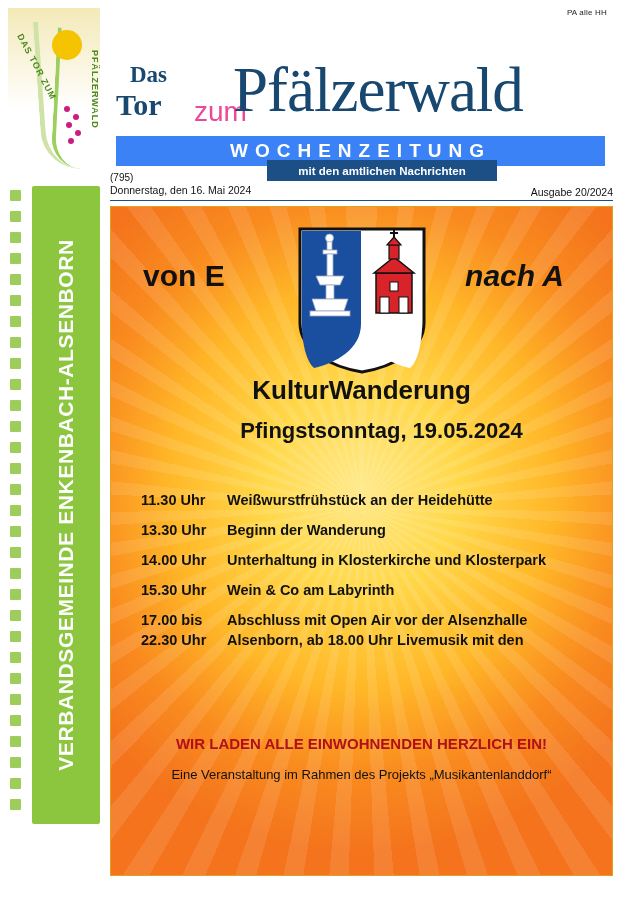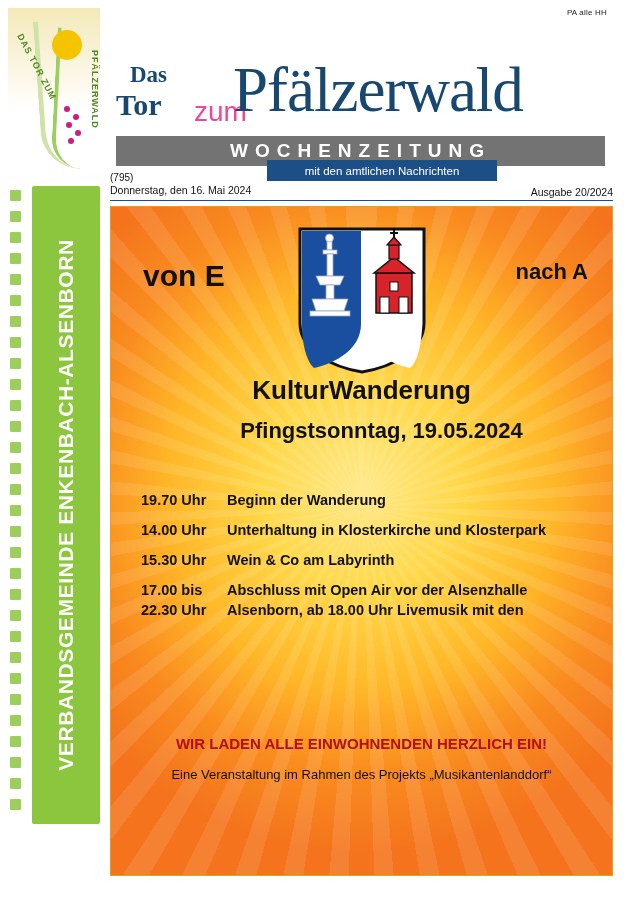--- a/index.html
+++ b/index.html
@@ -108,31 +108,31 @@
     font-family:Liberation Sans, sans-serif;
   }
   .mh-pw {
     position:absolute; left:125px; top:40px;
     font-size:63px; color:#18486f;
     font-family:"Liberation Serif", serif;
     letter-spacing:-1px;
   }
   .mh-bar {
     position:absolute; left:8px; top:122px; width:489px; height:30px;
-    background:#737373;
+    background:#3b82f6;
     display:flex; align-items:center; justify-content:center;
   }
   .mh-bar span {
     color:#fff; font-weight:bold; font-size:19px; letter-spacing:7px;
   }
   .mh-amtlich {
     position:absolute; left:267px; top:160px; width:230px; height:21px;
     background:#1c4f86; color:#fff;
     display:flex; align-items:center; justify-content:center;
-    font-size:11.5px; font-weight:normal;
+    font-size:11.5px; font-weight:bold;
   }
 
   
   .issue { position:absolute; left:110px; top:172px; width:503px; }
   .issue .num { font-size:10px; color:#111; }
   .issue .date { font-size:10.5px; color:#111; margin-top:1px; }
   .issue .ausgabe {
     position:absolute; right:0; top:14px; font-size:10.5px; color:#111;
   }
   .rule {
@@ -153,21 +153,21 @@
     position:absolute; inset:0;
     background:
       repeating-conic-gradient(from 0deg at 50% 45%,
         rgba(255,255,255,0.10) 0deg 3deg,
         rgba(255,255,255,0) 3deg 7deg);
     pointer-events:none;
   }
   .poster-inner { position:relative; z-index:2; }
 
   .von-e { position:absolute; left:32px; top:52px; font-size:30px; font-weight:bold; color:#111; }
-  .nach-a { position:absolute; right:24px; top:52px; font-size:22px; font-weight:bold; color:#111; }
+  .nach-a { position:absolute; right:48px; top:52px; font-size:30px; font-weight:bold; color:#111;font-style:italic; }
 
   
   .wappen {
     position:absolute; left:50%; top:18px; transform:translateX(-50%);
     width:132px; height:150px;
   }
 
   .title-block { position:absolute; left:0; right:0; top:168px; text-align:center; }
   .t-line1 { font-size:26px; font-weight:bold; color:#111; }
   .t-line2 { font-size:26px; font-weight:bold; color:#111; margin-top:1px; }
@@ -305,21 +305,25 @@
       </svg>
     </div>
 
     <div class="title-block">
       <div class="t-line1">KulturWanderung</div>
       <div class="t-line3">Pfingstsonntag, 19.05.2024</div>
     </div>
 
     <div class="schedule">
       <div class="srow">
-        <div class="time">19.70 Uhr</div>
+        <div class="time">11.30 Uhr</div>
+        <div class="what">Weißwurstfrühstück an der Heidehütte</div>
+      </div>
+      <div class="srow">
+        <div class="time">13.30 Uhr</div>
         <div class="what">Beginn der Wanderung</div>
       </div>
       <div class="srow">
         <div class="time">14.00 Uhr</div>
         <div class="what">Unterhaltung in Klosterkirche und Klosterpark</div>
       </div>
       <div class="srow">
         <div class="time">15.30 Uhr</div>
         <div class="what">Wein &amp; Co am Labyrinth</div>
       </div>

